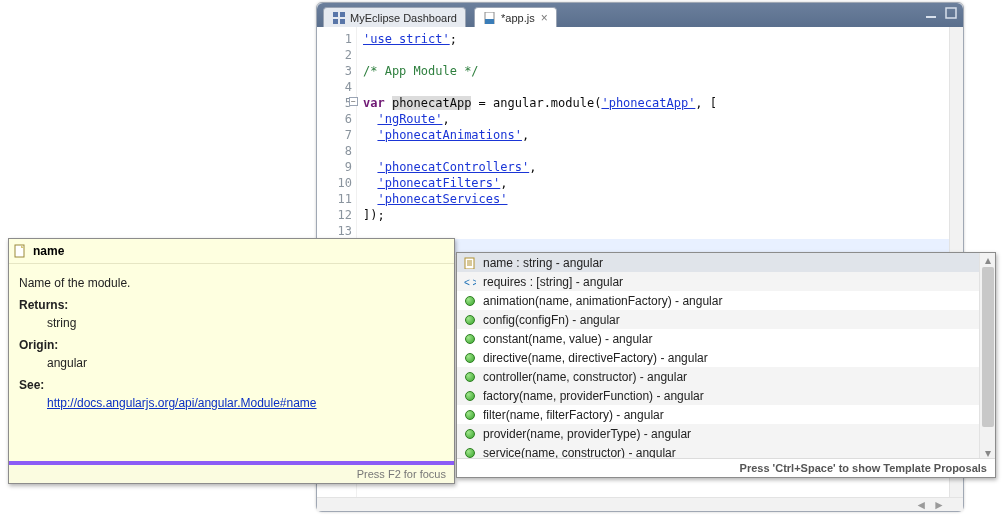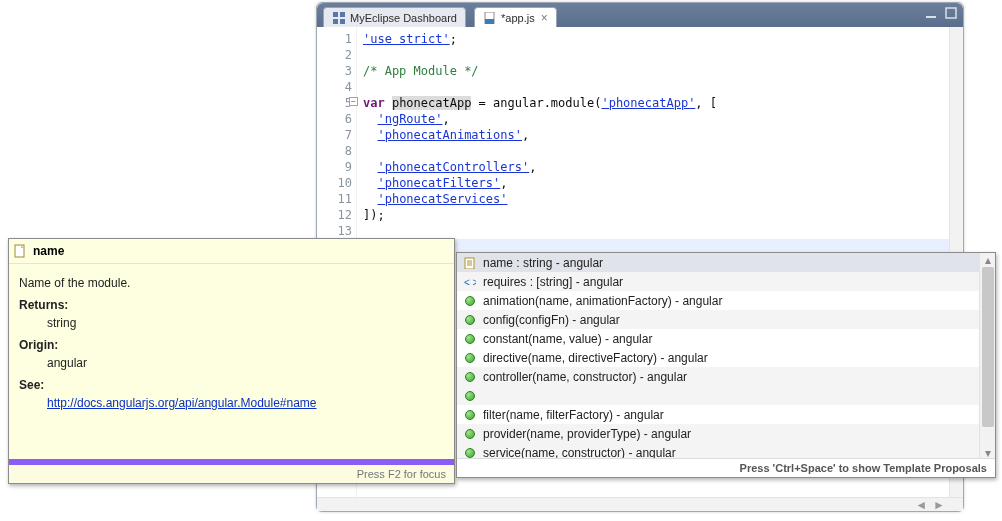--- a/index.html
+++ b/index.html
@@ -149,21 +149,21 @@
     padding: 8px 10px;
     font-size: 12px;
     color: #222;
     flex:1;
   }
   .doc-popup .body p { margin: 4px 0; }
   .doc-popup .body .lbl { font-weight: bold; margin-top: 8px; }
   .doc-popup .body .ind { margin-left: 28px; }
   .doc-popup .body a { color: #0a2fc3; text-decoration: underline; cursor:pointer;}
   .doc-popup .ftr {
-    border-top: 6px solid #8b5cf6;
+    border-top: 4px solid #8b5cf6;
     text-align: right;
     font-size: 11px;
     color: #777;
     padding: 3px 8px;
     background: #fbfce0;
   }
 
   
   .ac-popup {
     position: absolute;
@@ -357,20 +357,21 @@
       <div class="ac-row alt">
         <span class="aicon">
           <span class="greenball"></span>
         </span>
         <span>controller(name, constructor) - angular</span>
       </div>
       <div class="ac-row alt">
         <span class="aicon">
           <span class="greenball"></span>
         </span>
+        <span>factory(name, providerFunction) - angular</span>
       </div>
       <div class="ac-row">
         <span class="aicon">
           <span class="greenball"></span>
         </span>
         <span>filter(name, filterFactory) - angular</span>
       </div>
       <div class="ac-row alt">
         <span class="aicon">
           <span class="greenball"></span>

